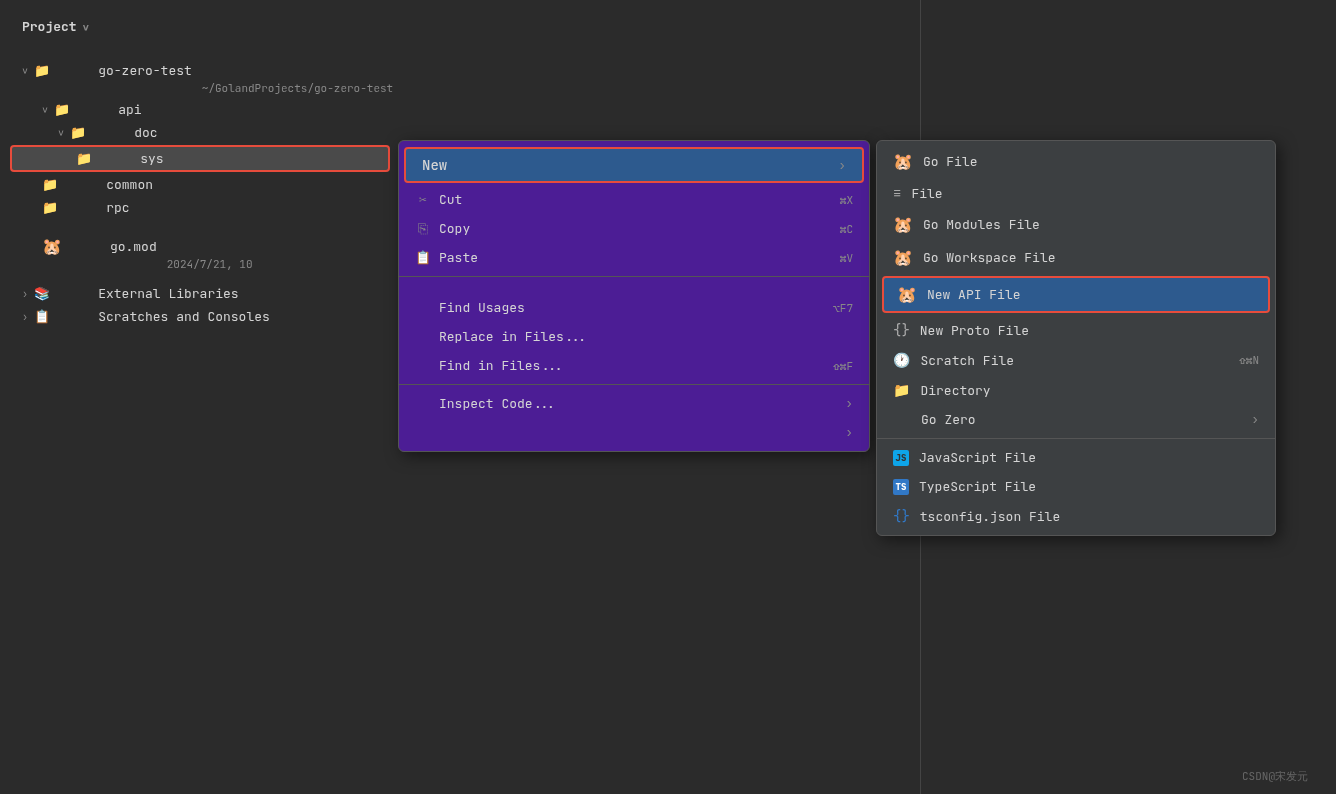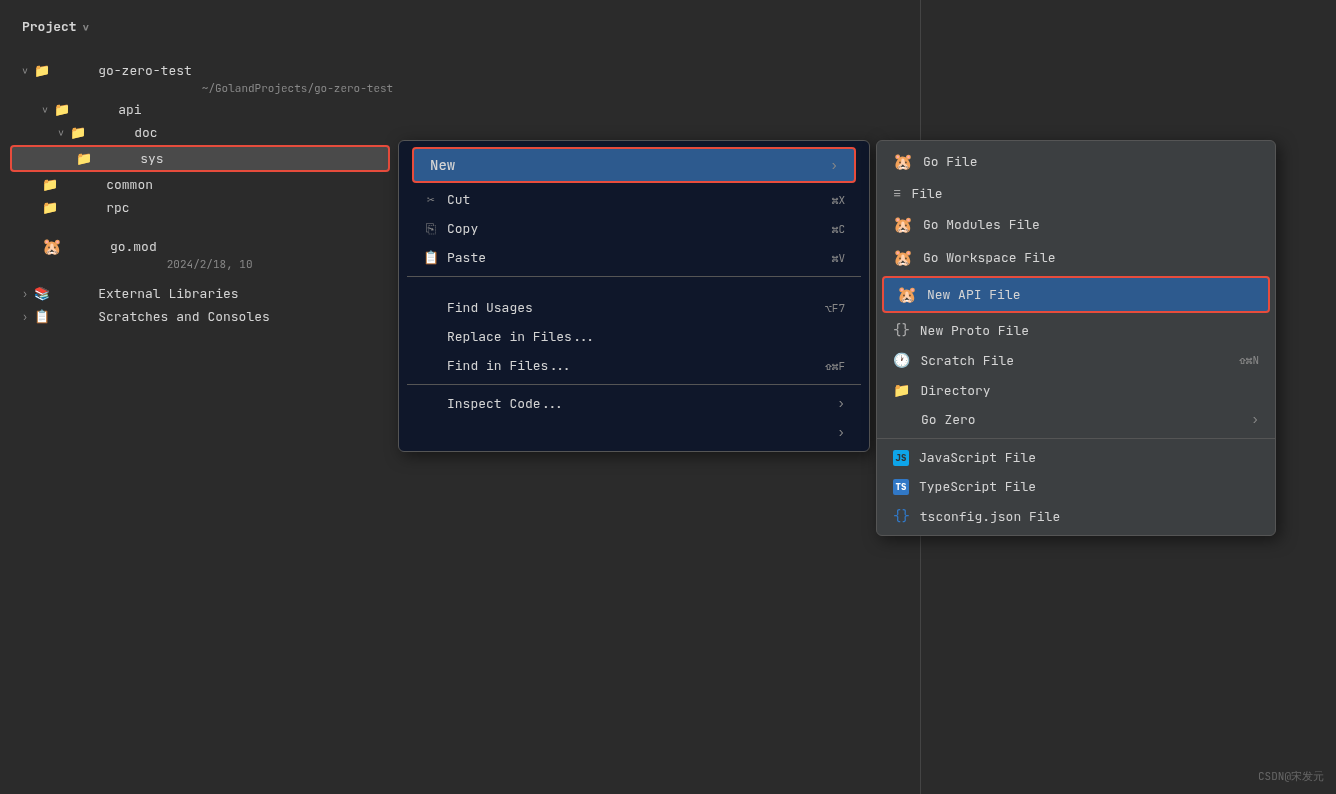--- a/index.html
+++ b/index.html
@@ -52,25 +52,25 @@
     .folder-icon { color: #6fa5d5; font-size: 13px; }
     .item-label { color: #d4d4d4; margin-left: 44px; }
     .item-meta { color: #888; font-size: 11px; margin-left: 6px; margin-top: 35px; }
 
     
     .context-menu {
       position: absolute;
       top: 140px;
       left: 398px;
       width: 472px;
-      background: #0f172a;
+      background: #4c1d95;
       border: 1px solid #555;
       border-radius: 6px;
       box-shadow: 4px 4px 16px rgba(0,0,0,0.5);
-      padding: 4px 8px;
+      padding: 4px 0;
       z-index: 100;
     }
 
     .menu-item {
       display: flex;
       align-items: center;
       padding: 6px 16px;
       cursor: pointer;
       gap: 8px;
       color: #d4d4d4;
@@ -182,21 +182,21 @@
       top: 0;
       left: 920px;
       width: 1px;
       height: 100%;
       background: #444;
     }
 
     .watermark {
       position: absolute;
       bottom: 10px;
-      right: 12px;
+      right: 28px;
       color: #666;
       font-size: 11px;
     }
 
     
     .new-item-outline {
       border: 2px solid #e74c3c;
       border-radius: 4px;
       margin: 2px 3px;
     }
@@ -253,21 +253,21 @@
   <div class="tree-item">
     <span style="margin-left:16px;"></span>
     <span class="folder-icon">📁</span>
     <span class="item-label">rpc</span>
   </div>
 
   <div class="tree-item">
     <span style="margin-left:16px;"></span>
     <span style="font-size:16px;">🐹</span>
     <span class="item-label">go.mod</span>
-    <span class="item-meta">2024/2/18, 10</span>
+    <span class="item-meta">2024/7/21, 10</span>
   </div>
 
   <div class="tree-item" style="margin-top:8px;">
     <span class="arrow">›</span>
     <span style="font-size:13px;">📚</span>
     <span class="item-label">External Libraries</span>
   </div>
 
   <div class="tree-item">
     <span class="arrow">›</span>

